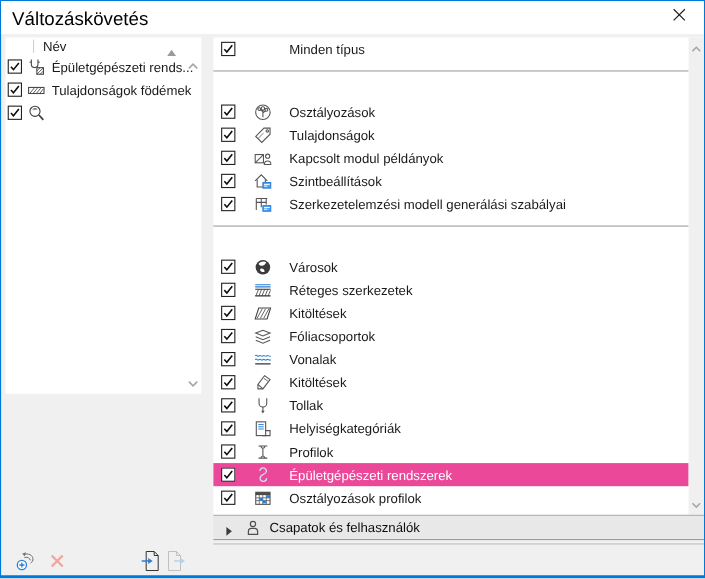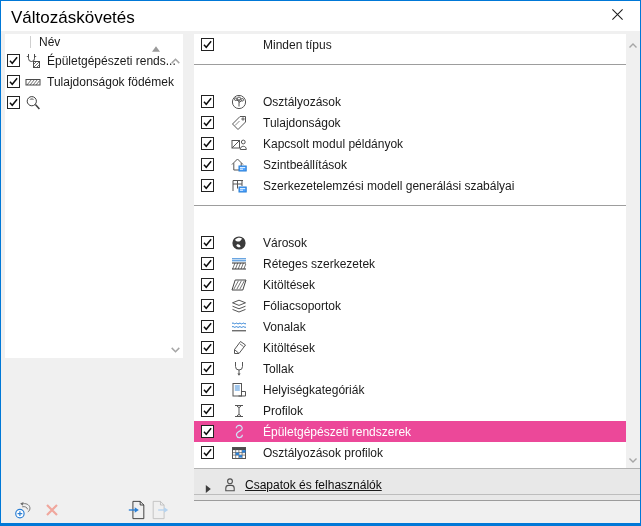--- a/index.html
+++ b/index.html
@@ -45,23 +45,23 @@
   .rp-row.selected .lbl { color:#fff; }
   .rp-row.selected .icon { color:#cfe2f7; }
   .sep { height:1px; background:#9d9d9d; margin-top:9px; }
   .group { margin-top:26px; }
   .group:last-of-type { }
   .rp-scrollbar { position:absolute; right:0; top:0; width:14px; height:434px; background:#f0f0f0; }
   .sb-btn { position:absolute; left:1px; width:12px; height:12px; }
   .sb-up { top:4px; } .sb-down { bottom:4px; }
 
   
-  .teams-bar { position:absolute; left:193px; top:467px; width:446px; height:33px;
+  .teams-bar { position:absolute; left:193px; top:467px; width:446px; height:23px;
                background:#e8e8e8; border-top:1px solid #b2b2b2; border-bottom:1px solid #9c9c9c;
-               display:flex; align-items:center;text-decoration:underline; }
+               display:flex; align-items:center; }
   .expander { width:10px; height:10px; margin-left:9px; flex:none; }
   .teams-bar .icon { margin-left:9px; color:#4f4f4f; }
   .teams-label { margin-left:7px; font-size:12px; color:#0d0d0d; }
 
   .footer-line { position:absolute; left:193px; top:493px; width:446px; height:1px; background:#bdbdbd; }
 
   
   .toolbar { position:absolute; left:4px; top:493px; width:178px; height:29px; }
   .tb-btn { position:absolute; top:5px; width:22px; height:22px;
             display:flex; align-items:center; justify-content:center; }

